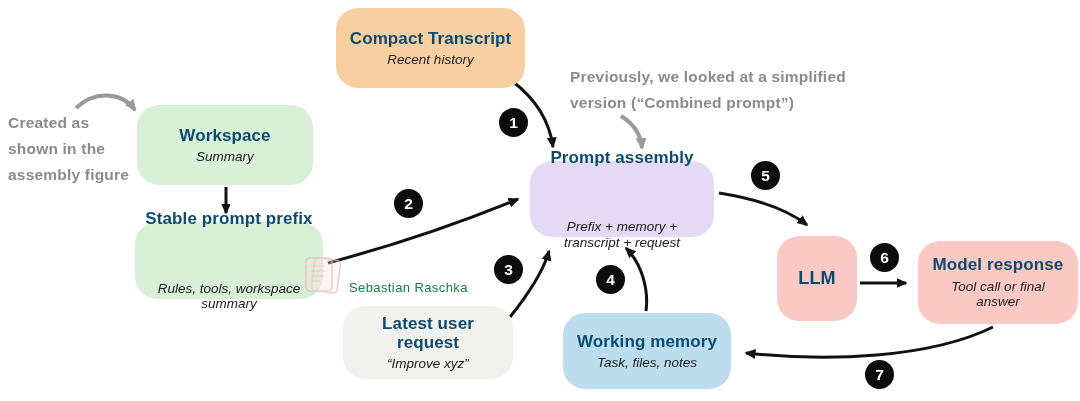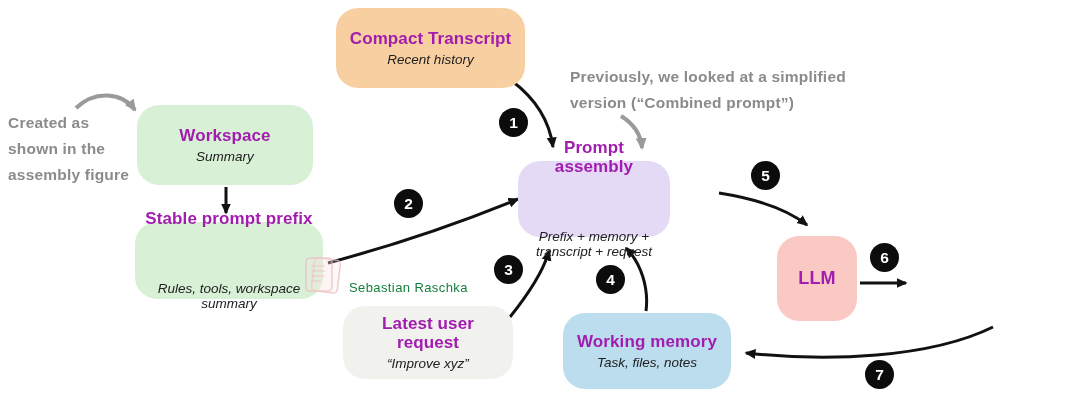--- a/index.html
+++ b/index.html
@@ -26,21 +26,21 @@
     justify-content: center;
     text-align: center;
     gap: 4px;
     box-sizing: border-box;
     padding: 6px 10px;
   }
   .node-title {
     font-weight: bold;
     font-size: 17px;
     line-height: 1.12;
-    color: #a21caf;
+    color: #0c4a6e;
     letter-spacing: 0.1px;
   }
   .node-sub {
     font-style: italic;
     font-size: 13.5px;
     line-height: 1.15;
     color: #202020;
   }
   .sub-narrow { max-width: 152px; margin-top: 48px; }
   .sub-narrow2 { max-width: 135px; }
@@ -120,34 +120,38 @@
   <div class="node" style="left: 135px; top: 222px; width: 188px; height: 77px; background-color: rgb(216, 240, 213);">
     <div class="node-title">Stable prompt prefix</div>
     <div class="node-sub sub-narrow">Rules, tools, workspace summary</div>
   </div>
 
   <div class="node" style="left: 343px; top: 306px; width: 170px; height: 73px; background-color: rgb(241, 241, 238);">
     <div class="node-title" style="max-width:120px;">Latest user request</div>
     <div class="node-sub">“Improve xyz”</div>
   </div>
 
-  <div class="node" style="left: 518px; top: 161px; width: 152px; height: 76px; background-color: rgb(228, 218, 246);">
+  <div class="node" style="left: 530px; top: 161px; width: 184px; height: 76px; background-color: rgb(228, 218, 246);">
     <div class="node-title">Prompt assembly</div>
     <div class="node-sub sub-narrow">Prefix + memory + transcript + request</div>
   </div>
 
   <div class="node" style="left: 563px; top: 313px; width: 168px; height: 76px; background-color: rgb(188, 221, 238);">
     <div class="node-title">Working memory</div>
     <div class="node-sub">Task, files, notes</div>
   </div>
 
   <div class="node" style="left: 777px; top: 236px; width: 80px; height: 85px; background-color: rgb(250, 201, 195);">
     <div class="node-title title-llm">LLM</div>
   </div>
 
+  <div class="node" style="left: 918px; top: 241px; width: 160px; height: 83px; background-color: rgb(250, 201, 195);">
+    <div class="node-title">Model response</div>
+    <div class="node-sub sub-narrow2">Tool call or final answer</div>
+  </div>
 
   <div class="badge" style="left: 499px; top: 108px; background-color: rgb(12, 12, 12);">1</div>
   <div class="badge" style="left: 394px; top: 189px; background-color: rgb(12, 12, 12);">2</div>
   <div class="badge" style="left: 494px; top: 255px; background-color: rgb(12, 12, 12);">3</div>
   <div class="badge" style="left: 596px; top: 265px; background-color: rgb(12, 12, 12);">4</div>
   <div class="badge" style="left: 751px; top: 161px; background-color: rgb(12, 12, 12);">5</div>
   <div class="badge" style="left: 870px; top: 243px; background-color: rgb(12, 12, 12);">6</div>
   <div class="badge" style="left: 865px; top: 360px; background-color: rgb(12, 12, 12);">7</div>
 
   <div class="note" style="left:8px; top:110px; width:150px;">

